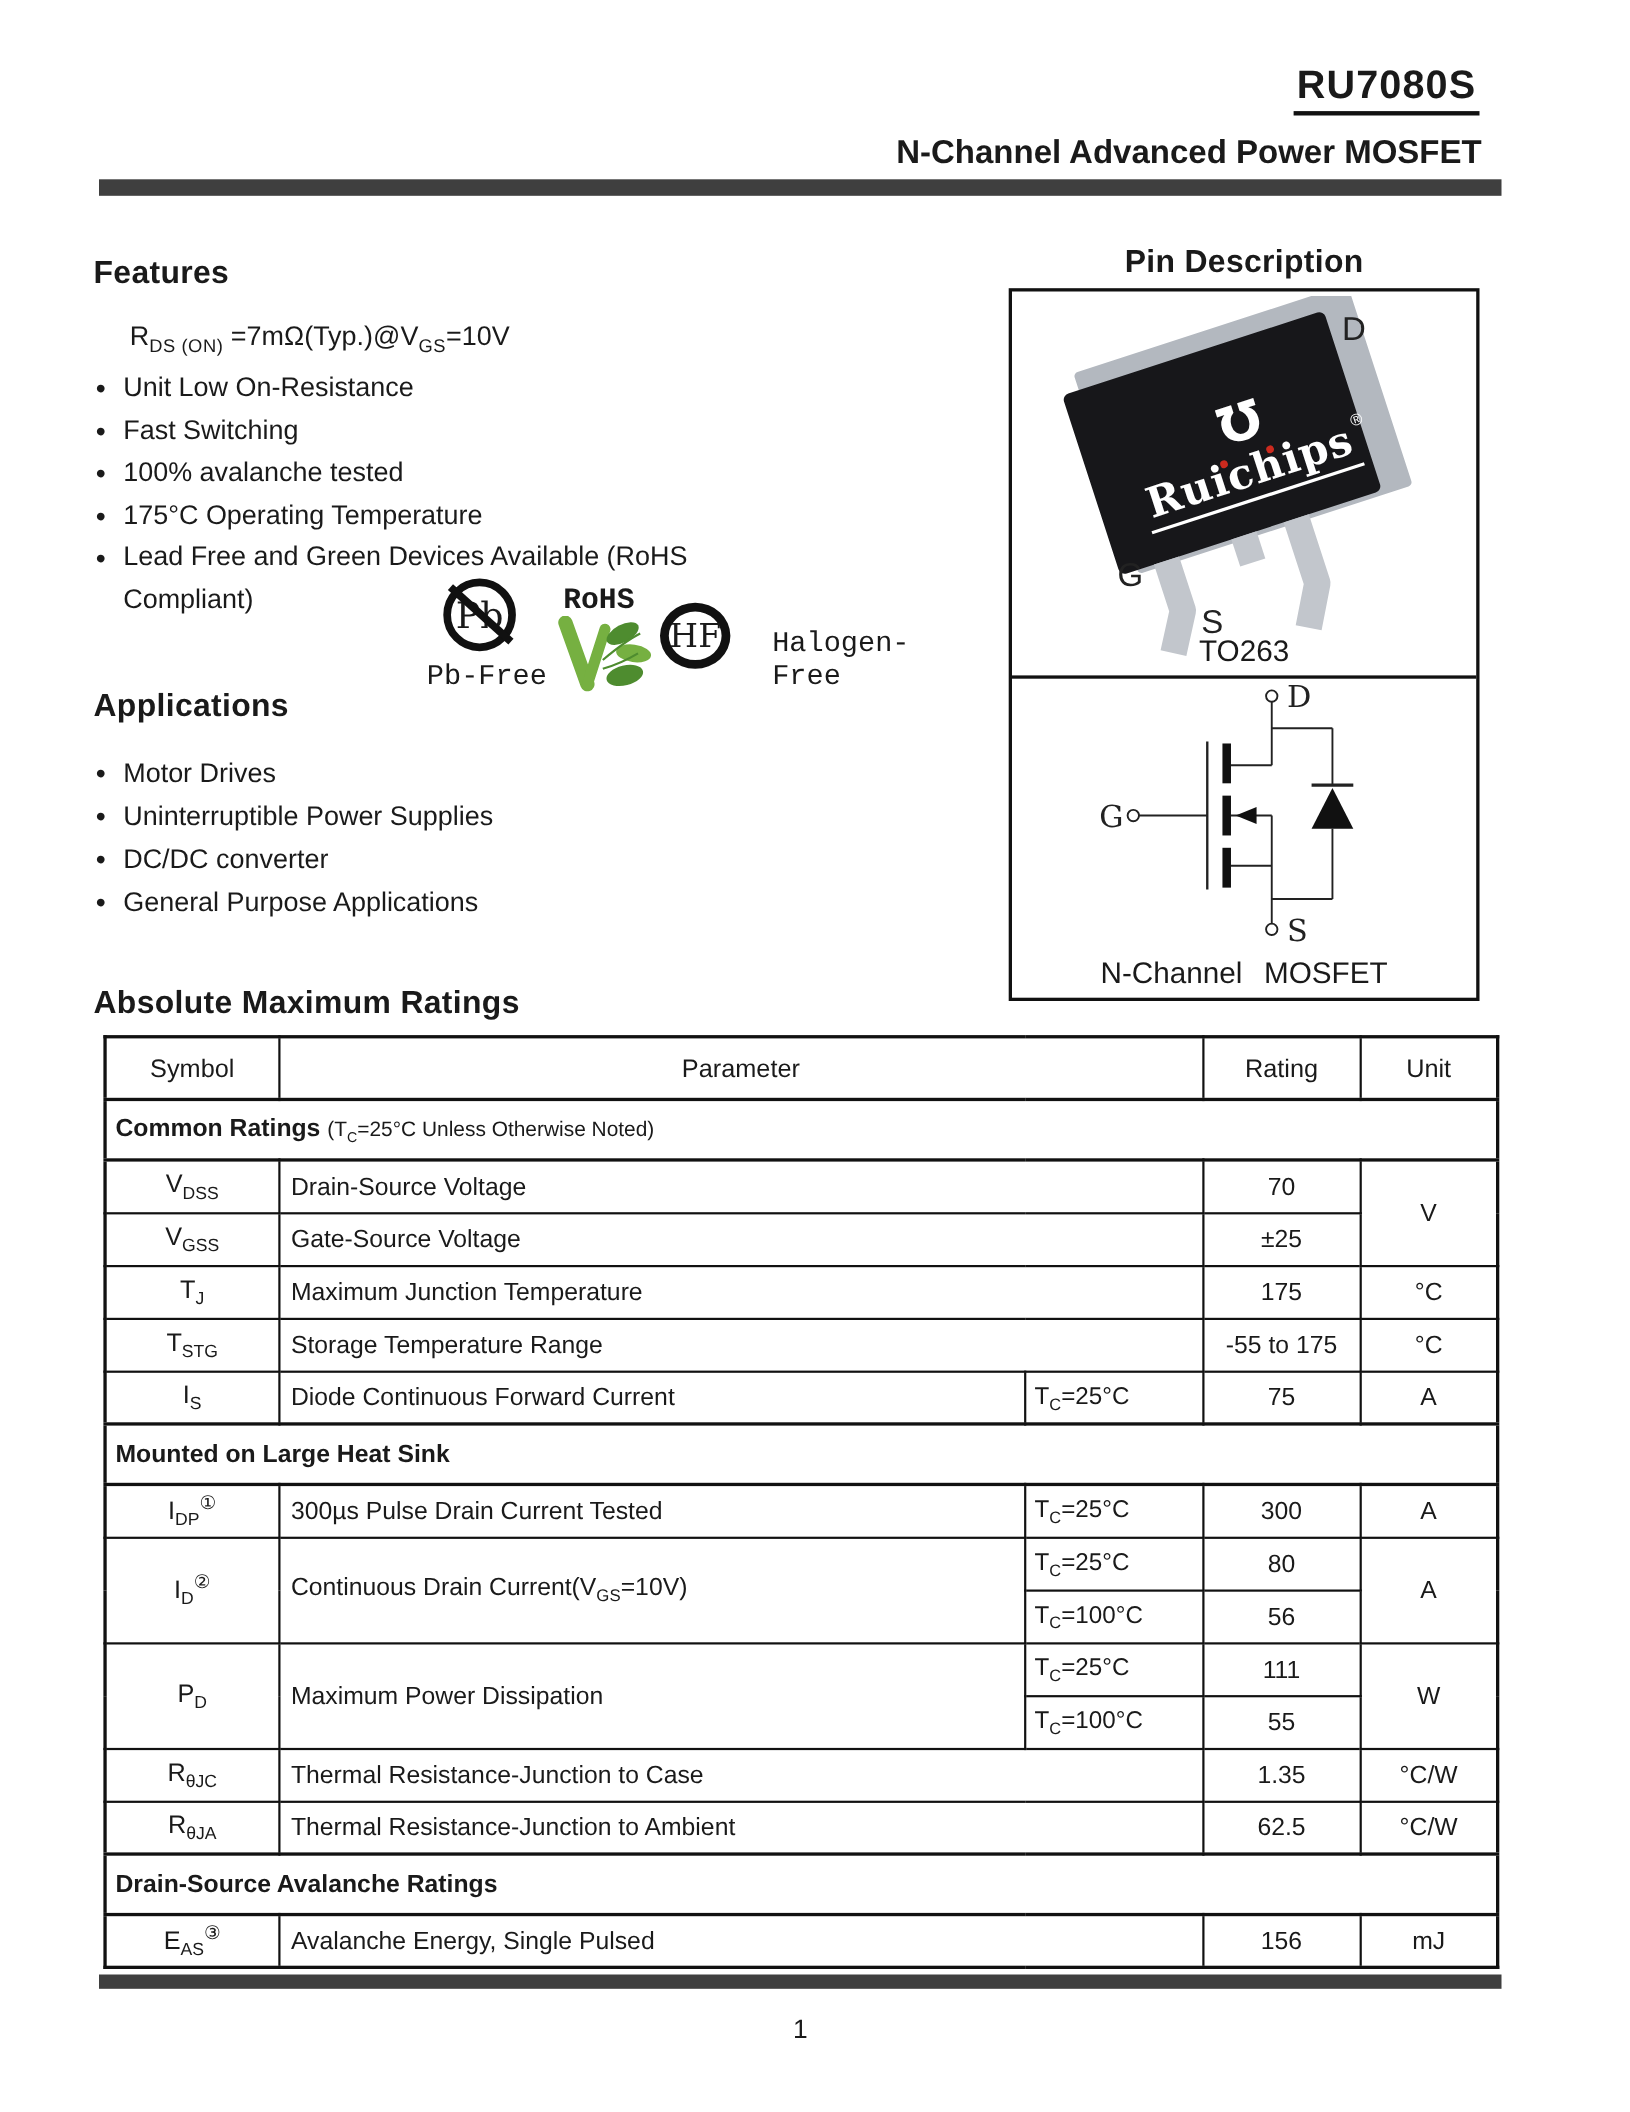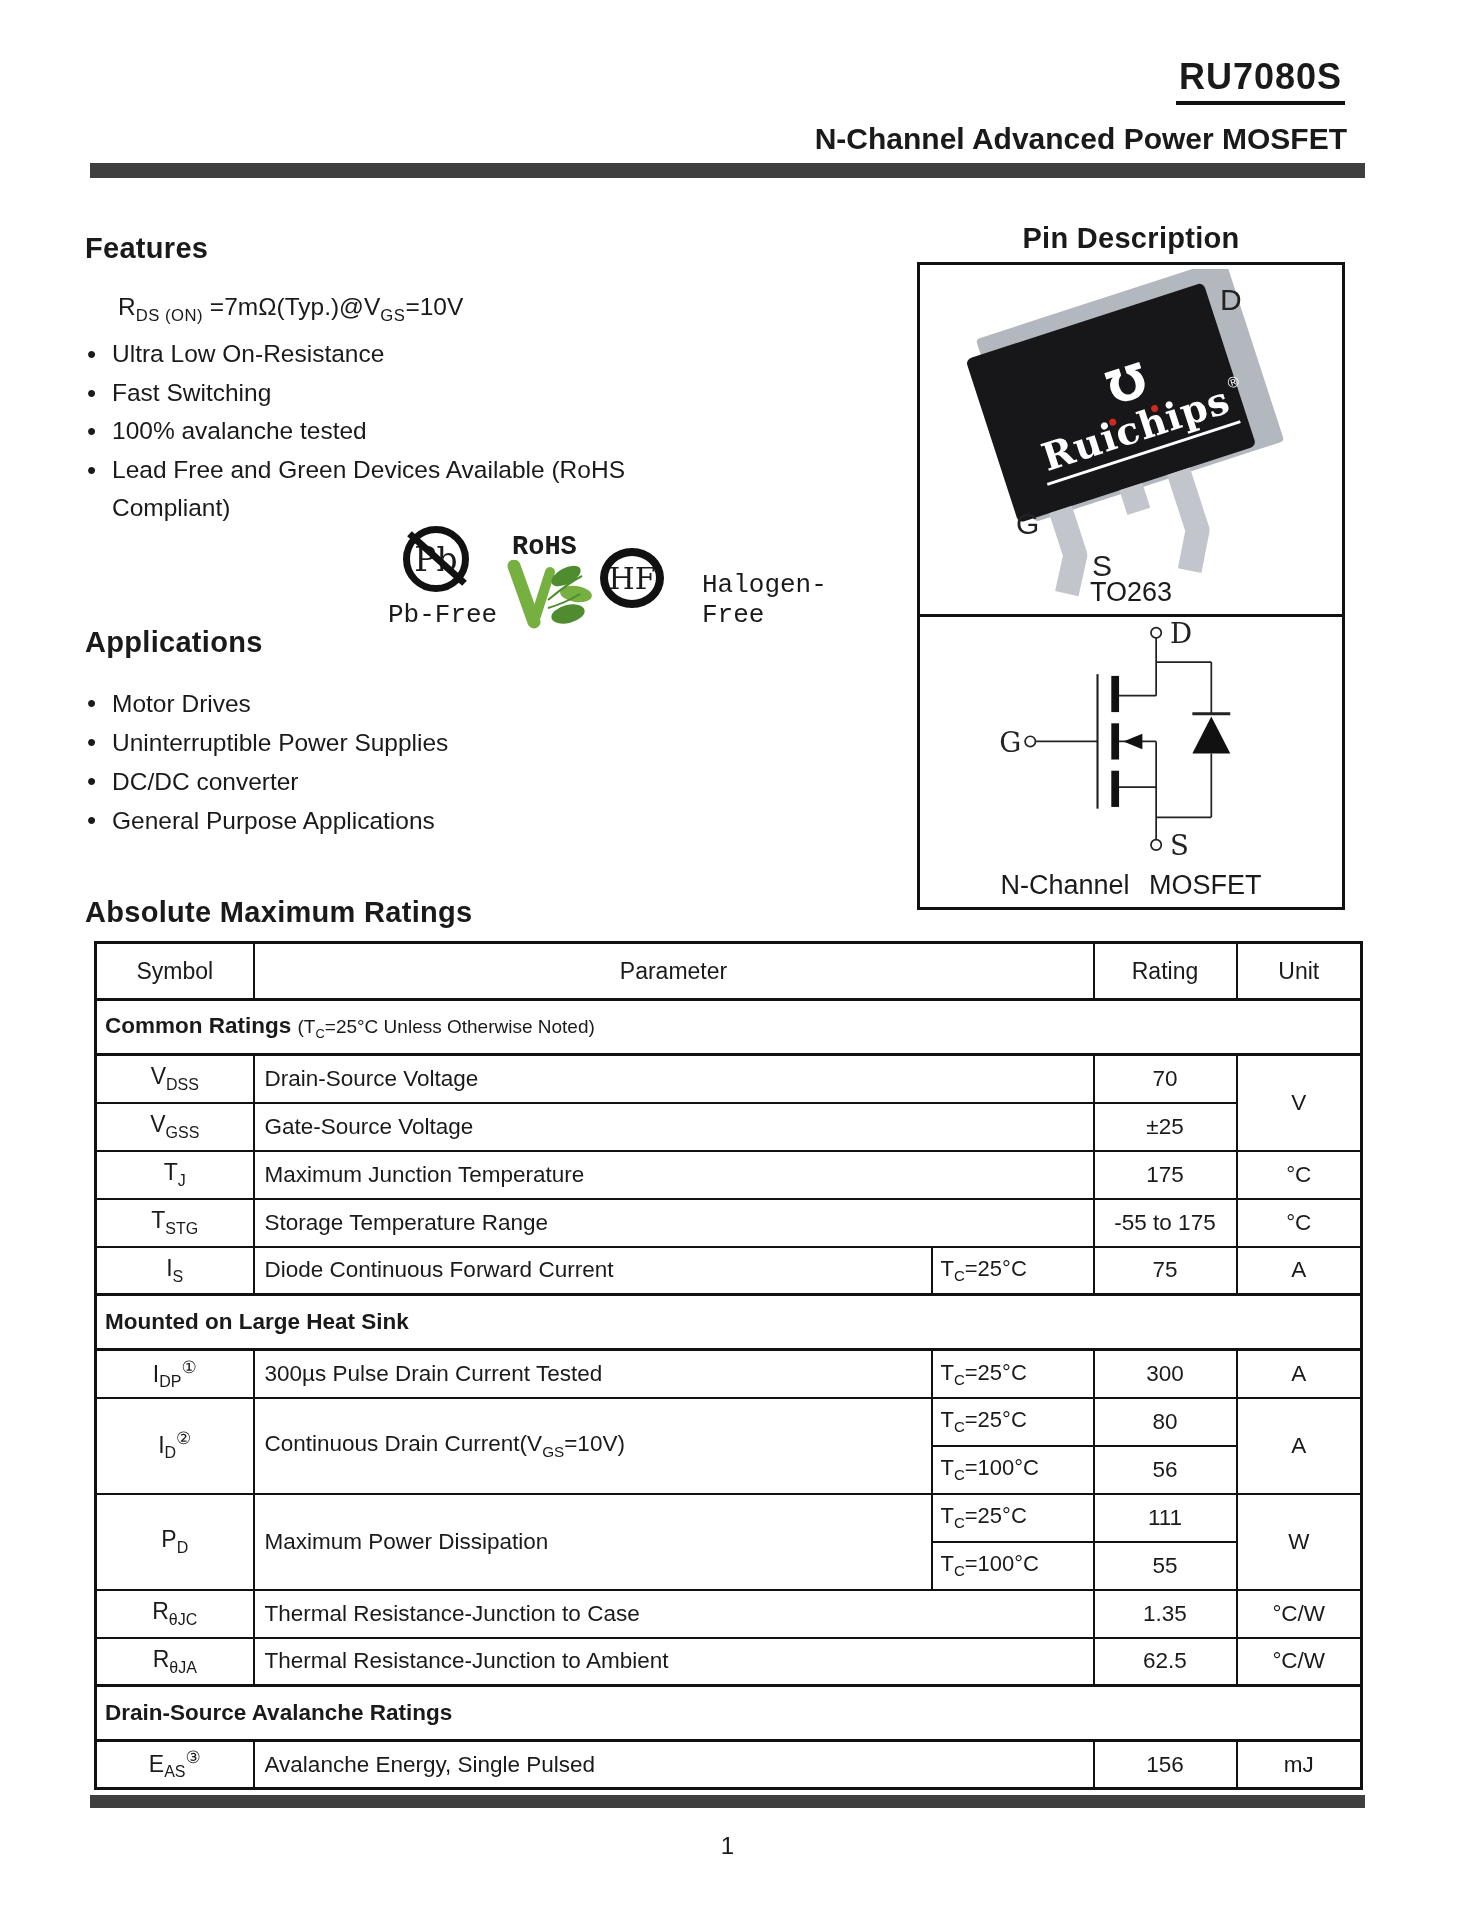--- a/index.html
+++ b/index.html
@@ -107,23 +107,24 @@
 
 <div class="page">
 
   <div class="part-number">RU7080S</div>
   <div class="subtitle">N-Channel Advanced Power MOSFET</div>
   <div class="rule top"></div>
 
   <div class="sec-heading features-h">Features</div>
   <ul class="bullets features-list">
     <li class="cont rdson"><span>R</span><sub>DS (ON)</sub><span> =7mΩ(Typ.)@V</span><sub>GS</sub><span>=10V</span></li>
-    <li>Ultra Low On-Resistance</li>
+    <li>Unit Low On-Resistance</li>
     <li>Fast Switching</li>
     <li>100% avalanche tested</li>
+    <li>175°C Operating Temperature</li>
     <li>Lead Free and Green Devices Available (RoHS Compliant)</li>
   </ul>
 
   <div class="badges">
     <div class="badge-circle pb-badge">
         <span>Pb</span>
       </div>
     <div class="pb-label">Pb-Free</div>
     <div class="rohs-label">RoHS</div>
     <svg class="leaf" width="96" height="74" viewBox="0 0 96 74">

